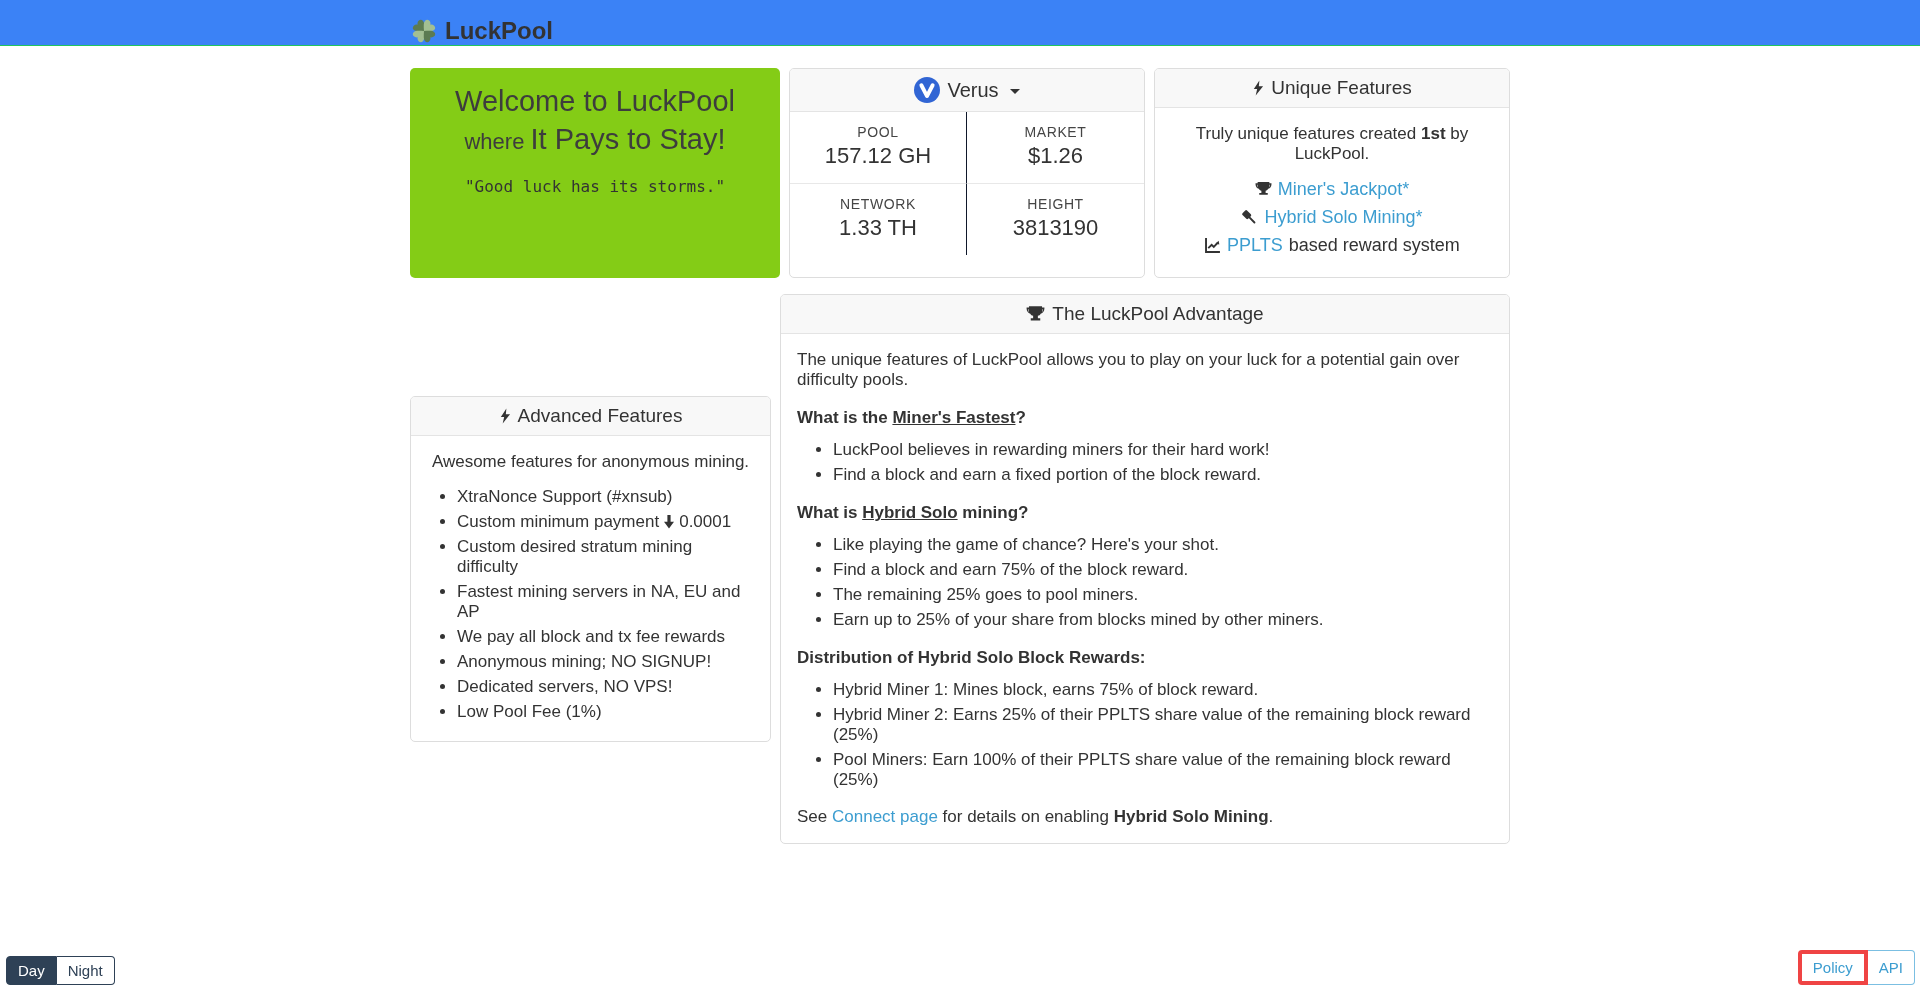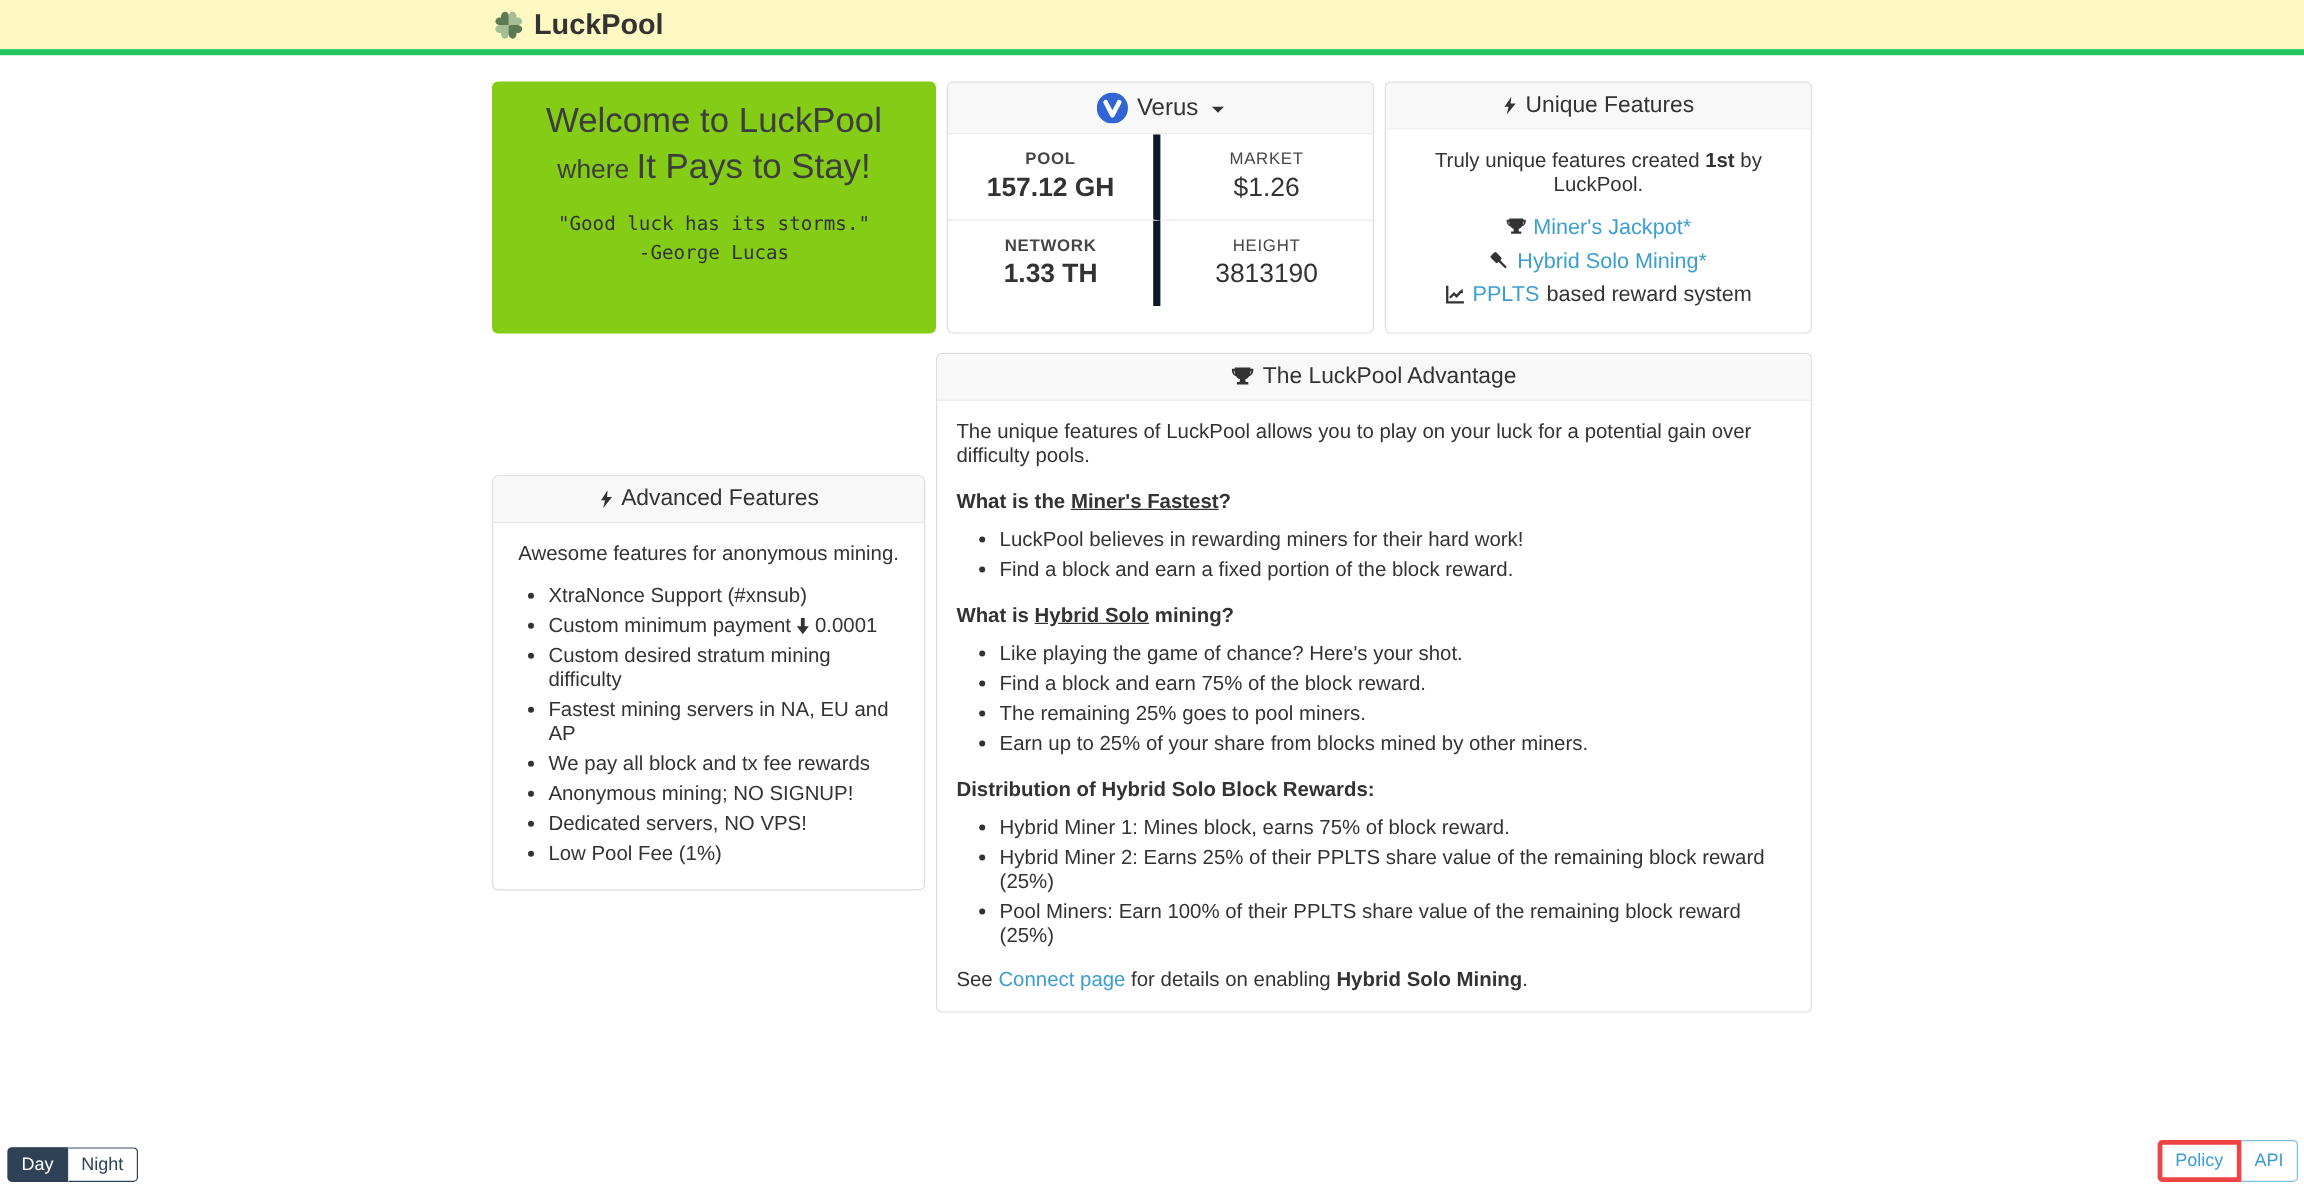--- a/index.html
+++ b/index.html
@@ -6,25 +6,25 @@
   body {
     margin: 0;
     background: #ffffff;
     color: #333;
     font-family: "Liberation Sans", sans-serif;
     font-size: 17px;
   }
 
   
   .site-header {
-    background: #fef9c3;
-    border-bottom: 5px solid #22c55e;
+    background: #3b82f6;
+    border-bottom: 1px solid #22c55e;
     height: 46px;
     display: flex;
-    align-items: center;
+    align-items: flex-end;
   }
   .container { width: 1100px; margin: 0 auto; }
   .site-header .container { display: flex; align-items: center; }
   .brand {
     display: flex; align-items: center; gap: 7px;
     font-size: 24px; font-weight: bold; color: #333;
     cursor: pointer; text-decoration: none;
   }
   .icon { display: inline-flex; flex: none; line-height: 0; }
 
@@ -69,21 +69,21 @@
   .coin-name { font-size: 20px; }
   .caret {
     width: 0; height: 0;
     border-left: 5px solid transparent;
     border-right: 5px solid transparent;
     border-top: 5px solid #333;
     margin-left: 4px; margin-top: 3px;
   }
   .stats-grid { display: grid; grid-template-columns: 1fr 1fr; }
   .stat-cell { text-align: center; padding: 12px 4px 14px; }
-  .b-r { border-right: 6px solid #0f172a; font-weight: bold; }
+  .b-r { border-right: 1px solid #0f172a; }
   .b-b { border-bottom: 1px solid #e8e8e8; }
   .stat-label { font-size: 14px; letter-spacing: .6px; color: #454545; }
   .stat-value { font-size: 22px; margin-top: 3px; color: #333; }
 
   
   .unique-body { text-align: center; }
   .unique-intro { margin: 2px 0 15px; }
   .feature-line {
     margin: 7px 0; font-size: 18px;
     display: flex; justify-content: center; align-items: center; gap: 6px;
@@ -154,21 +154,20 @@
 
     <div class="grid-row">
 
       <div class="col welcome-card">
         <div class="welcome-title">
           <div>Welcome to LuckPool</div>
           <div><span class="welcome-where">where </span><span>It Pays to Stay!</span></div>
         </div>
         <div class="welcome-quote">
           <div>"Good luck has its storms."</div>
-          <div>-George Lucas</div>
         </div>
       </div>
 
       <div class="col card">
         <div class="card-header coin-header">
           <span class="icon">
             <svg width="26" height="26" viewBox="0 0 24 24">
               <circle cx="12" cy="12" r="12" fill="#3165d4"></circle>
               <path d="M6.8 7.6 12 17.6 17.2 7.6" stroke="#fff" stroke-width="3.6" fill="none" stroke-linecap="round" stroke-linejoin="round"></path>
             </svg>

